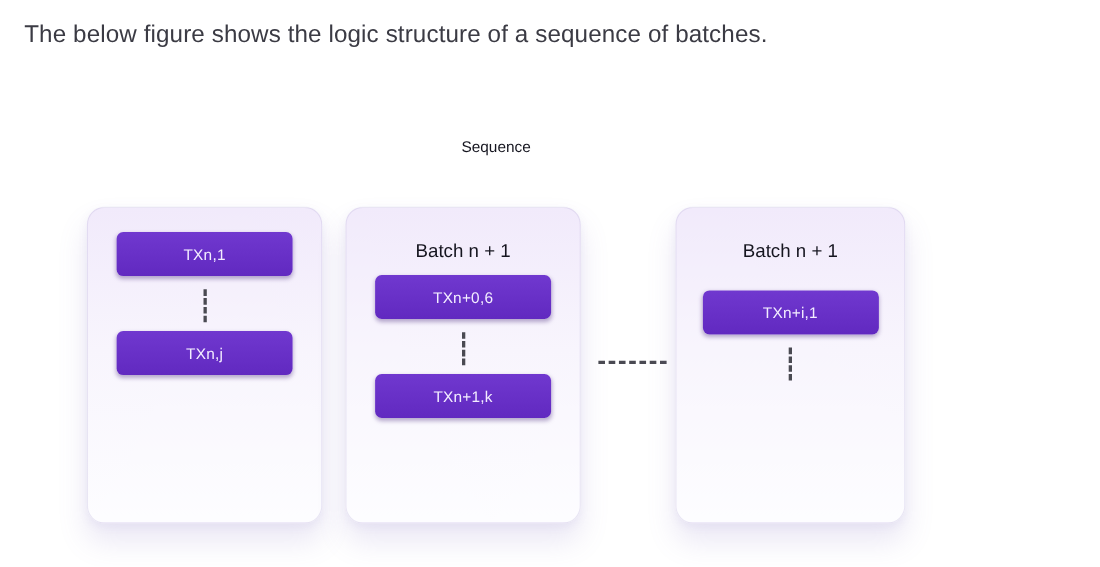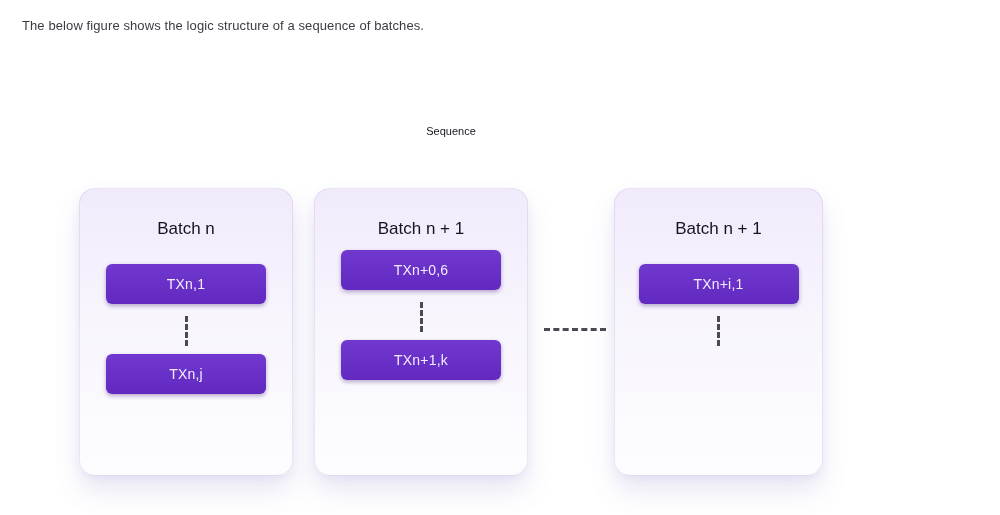--- a/index.html
+++ b/index.html
@@ -9,31 +9,31 @@
     width: 1000px;
     height: 515px;
     background: #ffffff;
     overflow: hidden;
     font-family: "Liberation Sans", "DejaVu Sans", sans-serif;
   }
   .caption {
     position: absolute;
     left: 22px;
     top: 18px;
-    font-size: 13px;
+    font-size: 22px;
     letter-spacing: 0.1px;
     color: #3b3b44;
   }
   .seq-title {
     position: absolute;
     left: 79px;
     top: 125px;
     width: 744px;
     text-align: center;
-    font-size: 11px;
+    font-size: 14px;
     font-weight: 500;
     color: #15151f;
   }
   .batch-card {
     position: absolute;
     top: 188px;
     height: 288px;
     border-radius: 16px;
     background: linear-gradient(180deg, #f1eafb 0%, #f8f5fd 45%, #fdfdff 100%);
     border: 1px solid rgba(190, 180, 220, 0.30);
@@ -84,21 +84,20 @@
 </head>
 <body>
 
 <div id="screen">
 
   <p class="caption">The below figure shows the logic structure of a sequence of batches.</p>
 
   <div class="seq-title">Sequence</div>
 
   <div class="batch-card card-1">
-    <div class="batch-title">Batch n</div>
     <div class="tx-box tx-first">TXn,1</div>
     <div class="v-ellipsis"></div>
     <div class="tx-box">TXn,j</div>
   </div>
 
   <div class="batch-card card-2">
     <div class="batch-title">Batch n + 1</div>
     <div class="tx-box">TXn+0,6</div>
     <div class="v-ellipsis"></div>
     <div class="tx-box">TXn+1,k</div>

